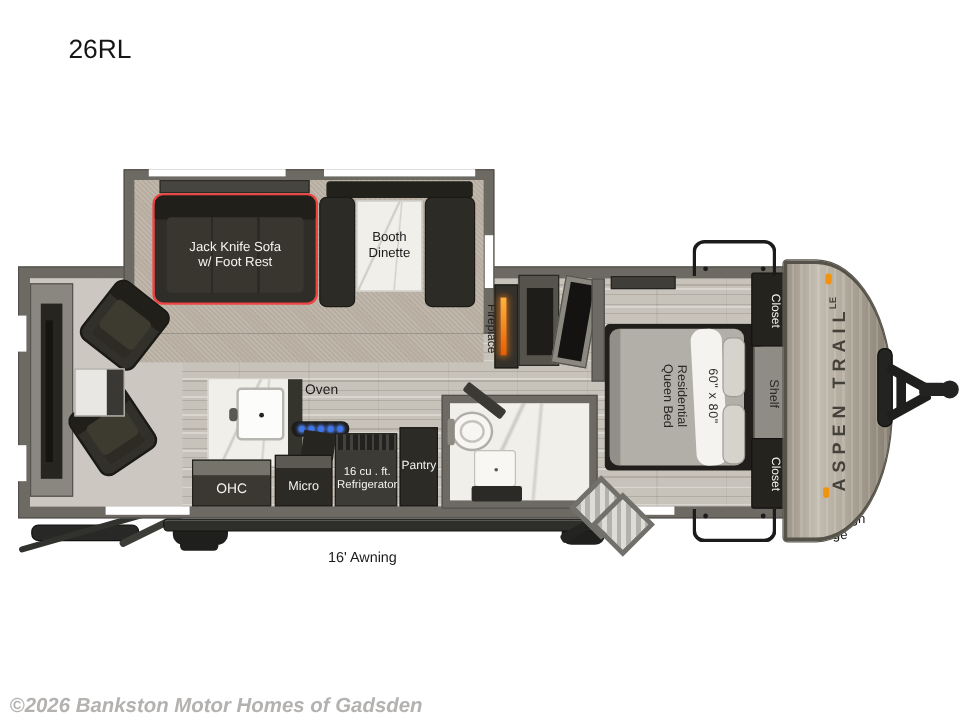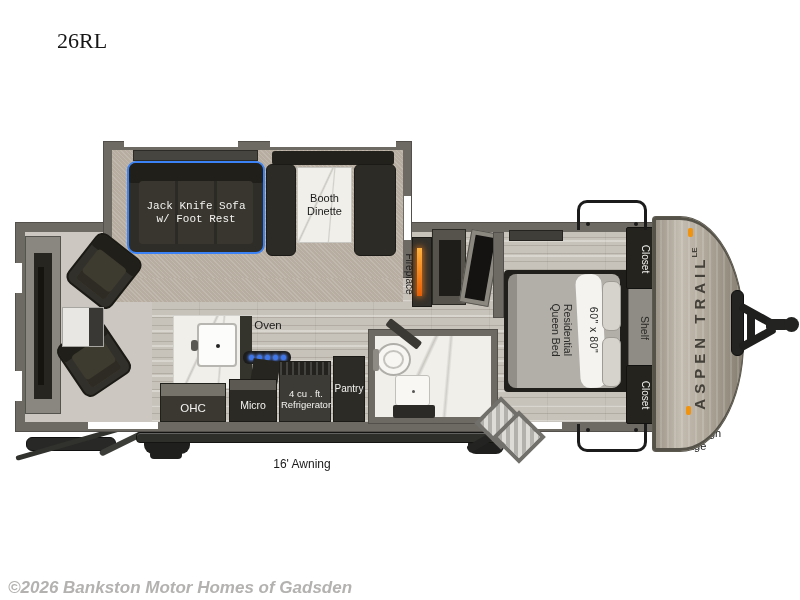--- a/index.html
+++ b/index.html
@@ -27,21 +27,21 @@
           linear-gradient(95deg, rgba(0,0,0,0) 60%, rgba(170,168,160,.45) 62%, rgba(0,0,0,0) 64%);}
   .darkbox{background:#2c2b26;border:1px solid #1b1a16;box-sizing:border-box;}
   .plate{background:repeating-linear-gradient(45deg,#b3b1ac 0 4px,#dedcd7 4px 8px);
          border:4px solid #72706b;box-sizing:border-box;}
 </style>
 </head>
 <body>
 
 <div id="stage">
 
-  <div class="abs lbl" style="left:57px;top:28px;font-size:22px;color:#161616;font-family:Liberation Serif, serif;">26RL</div>
+  <div class="abs lbl" style="left:57px;top:28px;font-size:22px;color:#161616;">26RL</div>
 
   <div class="abs" style="left:26px;top:437px;width:88px;height:12px;background:#282826;border:1px solid #101010;border-radius:6px;"></div>
   <div class="abs" style="left:16px;top:456px;width:124px;height:5px;background:#31312e;border-radius:3px;transform:rotate(-16deg);transform-origin:left center;"></div>
   <div class="abs" style="left:100px;top:451px;width:58px;height:6px;background:#3c3c38;border-radius:3px;transform:rotate(-26deg);transform-origin:left center;"></div>
   <div class="abs" style="left:144px;top:434px;width:46px;height:20px;background:#1f1f1d;border-radius:9px;"></div>
   <div class="abs" style="left:150px;top:450px;width:32px;height:9px;background:#1f1f1d;border-radius:4px;"></div>
   <div class="abs" style="left:468px;top:436px;width:36px;height:18px;background:#1f1f1d;border-radius:8px;"></div>
   <div class="abs" style="left:136px;top:432px;width:384px;height:9px;background:#2e2e2b;border:1px solid #141412;border-radius:4px;box-shadow:inset 0 1px 0 rgba(255,255,255,.25);"></div>
   <div class="abs lbl" style="left:242px;top:443px;width:120px;font-size:12px;margin-top:14px;">16' Awning</div>
 
@@ -56,21 +56,21 @@
   <div class="abs" style="left:88px;top:422px;width:70px;height:7px;background:#ffffff;"></div>
   <div class="abs" style="left:500px;top:422px;width:62px;height:7px;background:#ffffff;"></div>
 
   <div class="abs wall" style="left:103px;top:141px;width:309px;height:137px;"></div>
   <div class="abs carpet" style="left:112px;top:150px;width:291px;height:128px;"></div>
   <div class="abs" style="left:124px;top:141px;width:114px;height:6px;background:#ffffff;"></div>
   <div class="abs" style="left:270px;top:141px;width:126px;height:6px;background:#ffffff;"></div>
   <div class="abs" style="left:404px;top:196px;width:7px;height:44px;background:#ffffff;"></div>
 
   <div class="abs" style="left:133px;top:150px;width:125px;height:11px;background:#474540;border:1px solid #2c2b27;box-sizing:border-box;"></div>
-  <div class="abs" style="left:127px;top:161px;width:138px;height:93px;background:#2f2d27;border:2px solid #3b82f6;border-radius:9px;box-sizing:border-box;font-family:Liberation Mono, monospace;">
+  <div class="abs" style="left:127px;top:161px;width:138px;height:93px;background:#2f2d27;border:2px solid #ef4444;border-radius:9px;box-sizing:border-box;">
     <div class="abs" style="left:0;top:0;width:100%;height:20px;background:#211f1a;border-radius:7px 7px 2px 2px;"></div>
     <div class="abs" style="left:10px;top:18px;right:10px;bottom:8px;border-radius:4px;
                 background:linear-gradient(90deg,#38362e 0 32%,#2c2a24 32% 34%,#38362e 34% 66%,#2c2a24 66% 68%,#38362e 68%);"></div>
     <div class="abs wlbl pre flex" style="left:8px;top:26px;right:8px;bottom:16px;font-size:11px;">Jack Knife Sofa
 w/ Foot Rest</div>
   </div>
 
   <div class="abs" style="left:272px;top:151px;width:122px;height:14px;background:#22211b;border-radius:3px;"></div>
   <div class="abs darkbox" style="left:266px;top:164px;width:30px;height:92px;border-radius:6px;"></div>
   <div class="abs darkbox" style="left:354px;top:164px;width:42px;height:92px;border-radius:6px;"></div>
@@ -117,21 +117,21 @@
     <div class="abs" style="left:0;top:0;width:100%;height:10px;background:#5b5951;"></div>
     <div class="abs wlbl flex" style="left:0;top:10px;width:100%;height:31px;font-size:10.5px;">Micro</div>
   </div>
   <div class="abs" style="left:160px;top:383px;width:66px;height:39px;background:#3a3831;border:1px solid #20201b;box-sizing:border-box;">
     <div class="abs" style="left:0;top:0;width:100%;height:12px;background:#76736a;"></div>
     <div class="abs wlbl flex" style="left:0;top:12px;width:100%;height:26px;font-size:11.5px;">OHC</div>
   </div>
   <div class="abs" style="left:279px;top:361px;width:52px;height:61px;background:#3c3b36;border:1px solid #1f1e1a;box-sizing:border-box;">
     <div class="abs" style="left:0;top:0;width:100%;height:13px;background:#23221e;
                 background-image:repeating-linear-gradient(90deg,rgba(255,255,255,.15) 0 2px,rgba(255,255,255,0) 2px 6px);"></div>
-    <div class="abs wlbl pre flex" style="left:-2px;top:16px;width:56px;height:42px;font-size:9.5px;">4 cu . ft.
+    <div class="abs wlbl pre flex" style="left:-2px;top:16px;width:56px;height:42px;font-size:9.5px;">16 cu . ft.
 Refrigerator</div>
   </div>
   <div class="abs flex" style="left:333px;top:356px;width:32px;height:66px;background:#2c2b26;border:1px solid #1b1a16;box-sizing:border-box;">
     <div class="wlbl" style="font-size:10px;">Pantry</div>
   </div>
 
   <div class="abs wall" style="left:368px;top:329px;width:130px;height:95px;"></div>
   <div class="abs marble" style="left:375px;top:336px;width:116px;height:81px;"></div>
   <div class="abs" style="left:376px;top:343px;width:35px;height:33px;background:#f7f6f3;border:2px solid #b0aea8;border-radius:50%;box-sizing:border-box;">
     <div class="abs" style="left:5px;top:5px;right:5px;bottom:5px;border:2px solid #c5c3bd;border-radius:50%;"></div>

